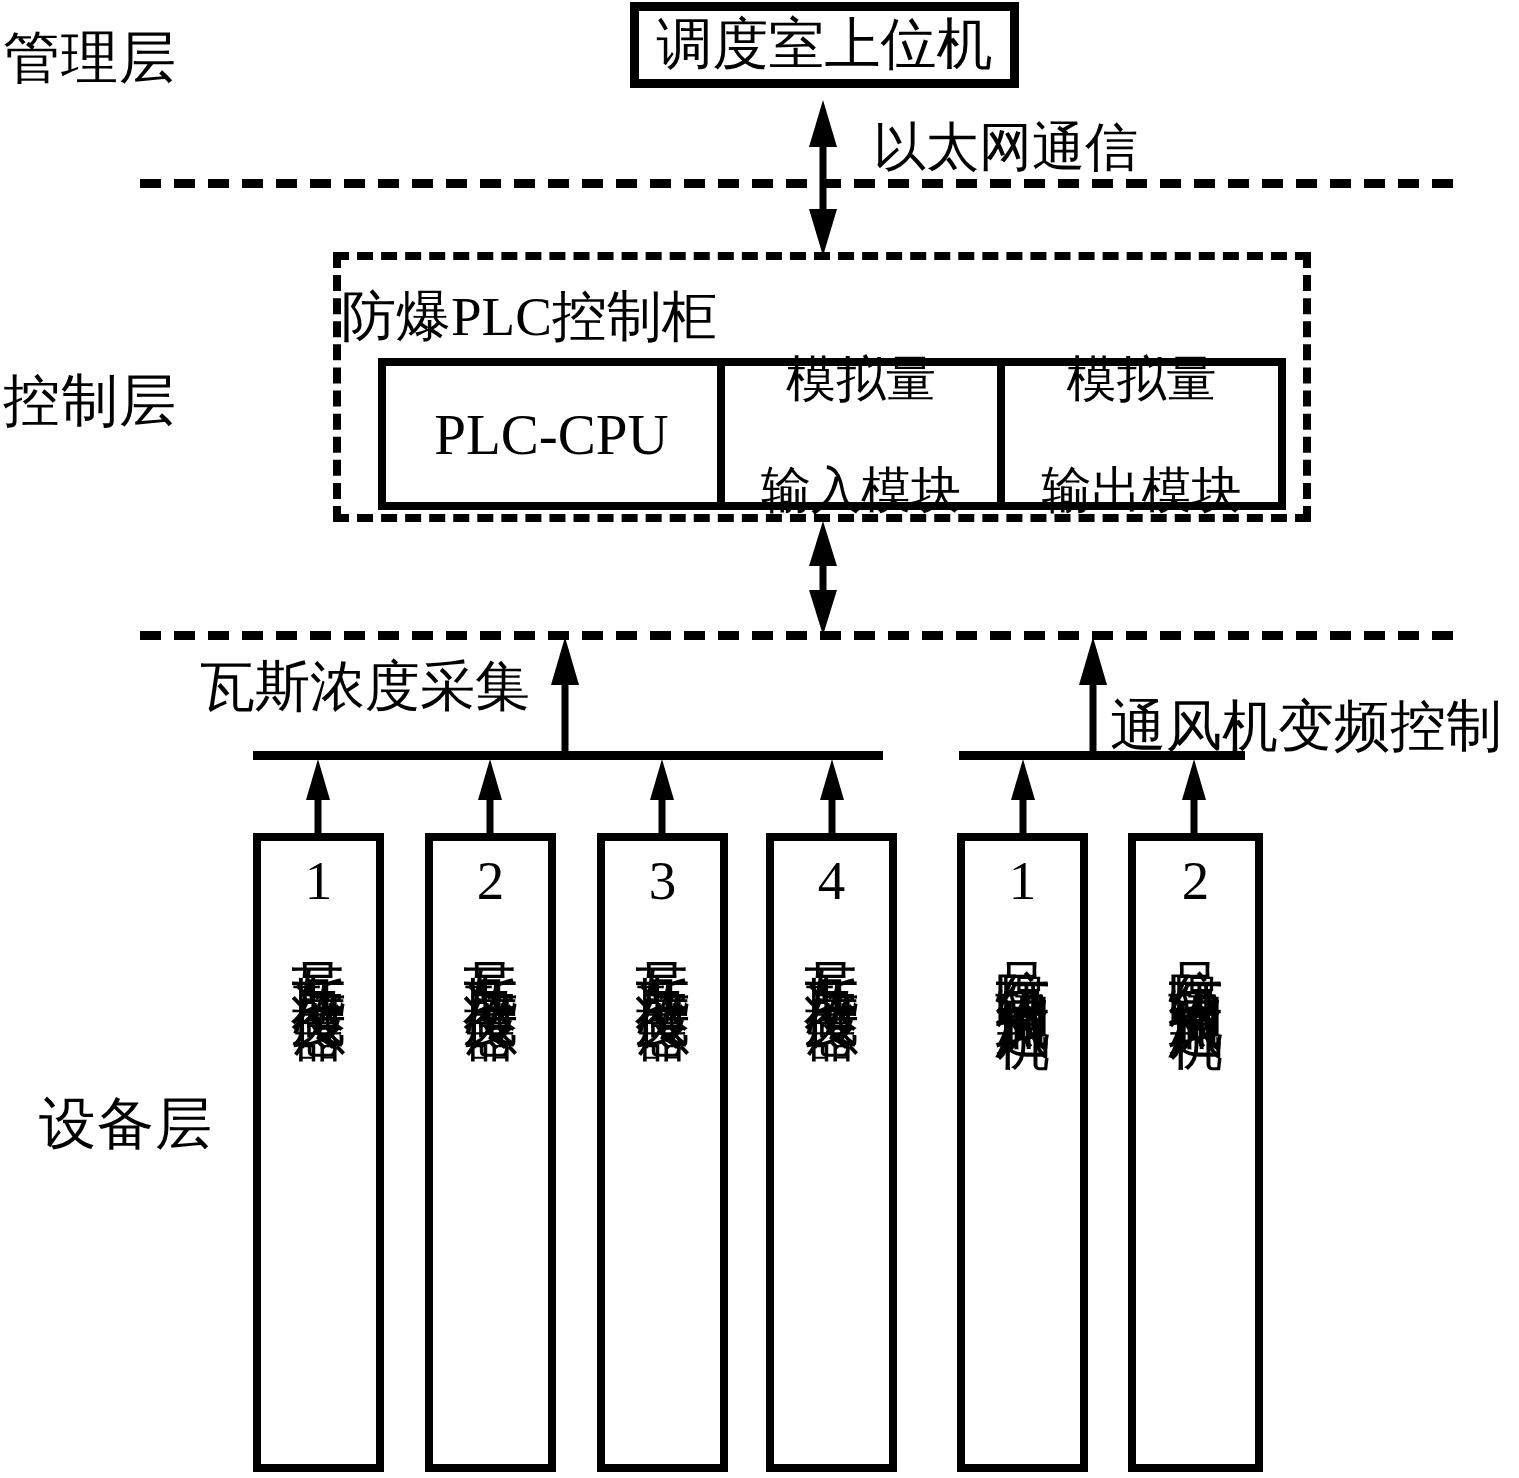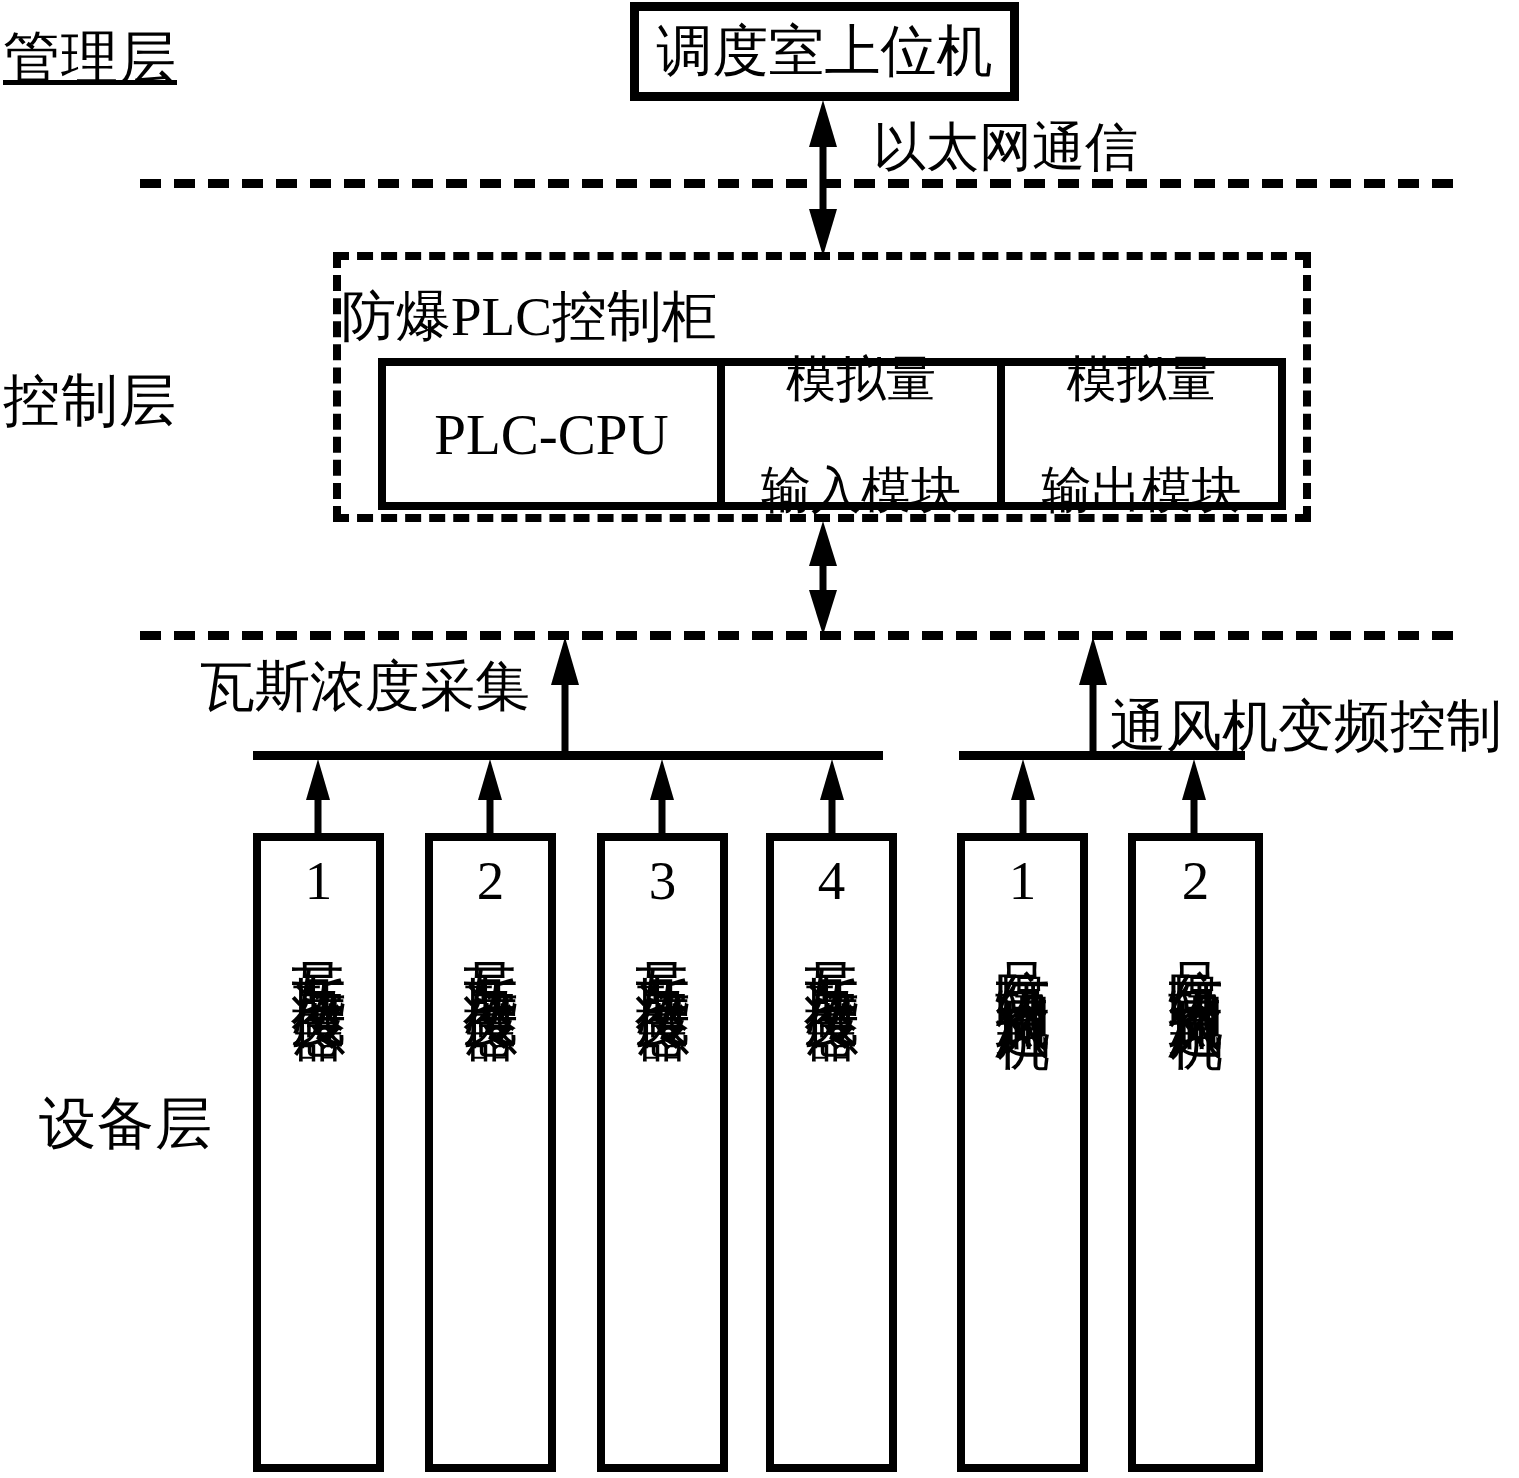--- a/index.html
+++ b/index.html
@@ -23,21 +23,21 @@
   }
   
   .solid-box {
     border: 9px solid var(--ink);
     background: var(--bg);
     display: flex;
     align-items: center;
     justify-content: center;
   }
   #top-box {
-    left: 630px; top: 2px; width: 389px; height: 99px;
+    left: 630px; top: 2px; width: 389px; height: 86px;
     font-size: 56px;
     white-space: nowrap;
   }
   
   .dashed-line {
     height: 9px;
     background: repeating-linear-gradient(to right,
       var(--ink) 0 21px, transparent 21px 34px);
   }
   #dashed-line-management { left: 140px; top: 179px; width: 1321px; }
@@ -93,21 +93,21 @@
     margin: 9px auto 0 auto;
     line-height: 1;
   }
   svg { display: block; }
 </style>
 </head>
 <body>
 
 <div id="canvas">
 
-  <div class="abs layer-label" style="left:3px; top:20px;text-decoration:underline;">管理层</div>
+  <div class="abs layer-label" style="left:3px; top:20px;">管理层</div>
   <div class="abs layer-label" style="left:3px; top:363px;">控制层</div>
   <div class="abs layer-label" style="left:3px; top:1086px;margin-left:36px;">设备层</div>
 
   <div class="abs solid-box" id="top-box">
     <span>调度室上位机</span>
   </div>
 
   <svg class="abs" style="left:805px; top:100px;" width="36" height="156" viewBox="0 0 36 156">
     <polygon points="18,0 4,47 32,47" fill="#000"></polygon>
     <rect x="14.5" y="42" width="7" height="72" fill="#000"></rect>

